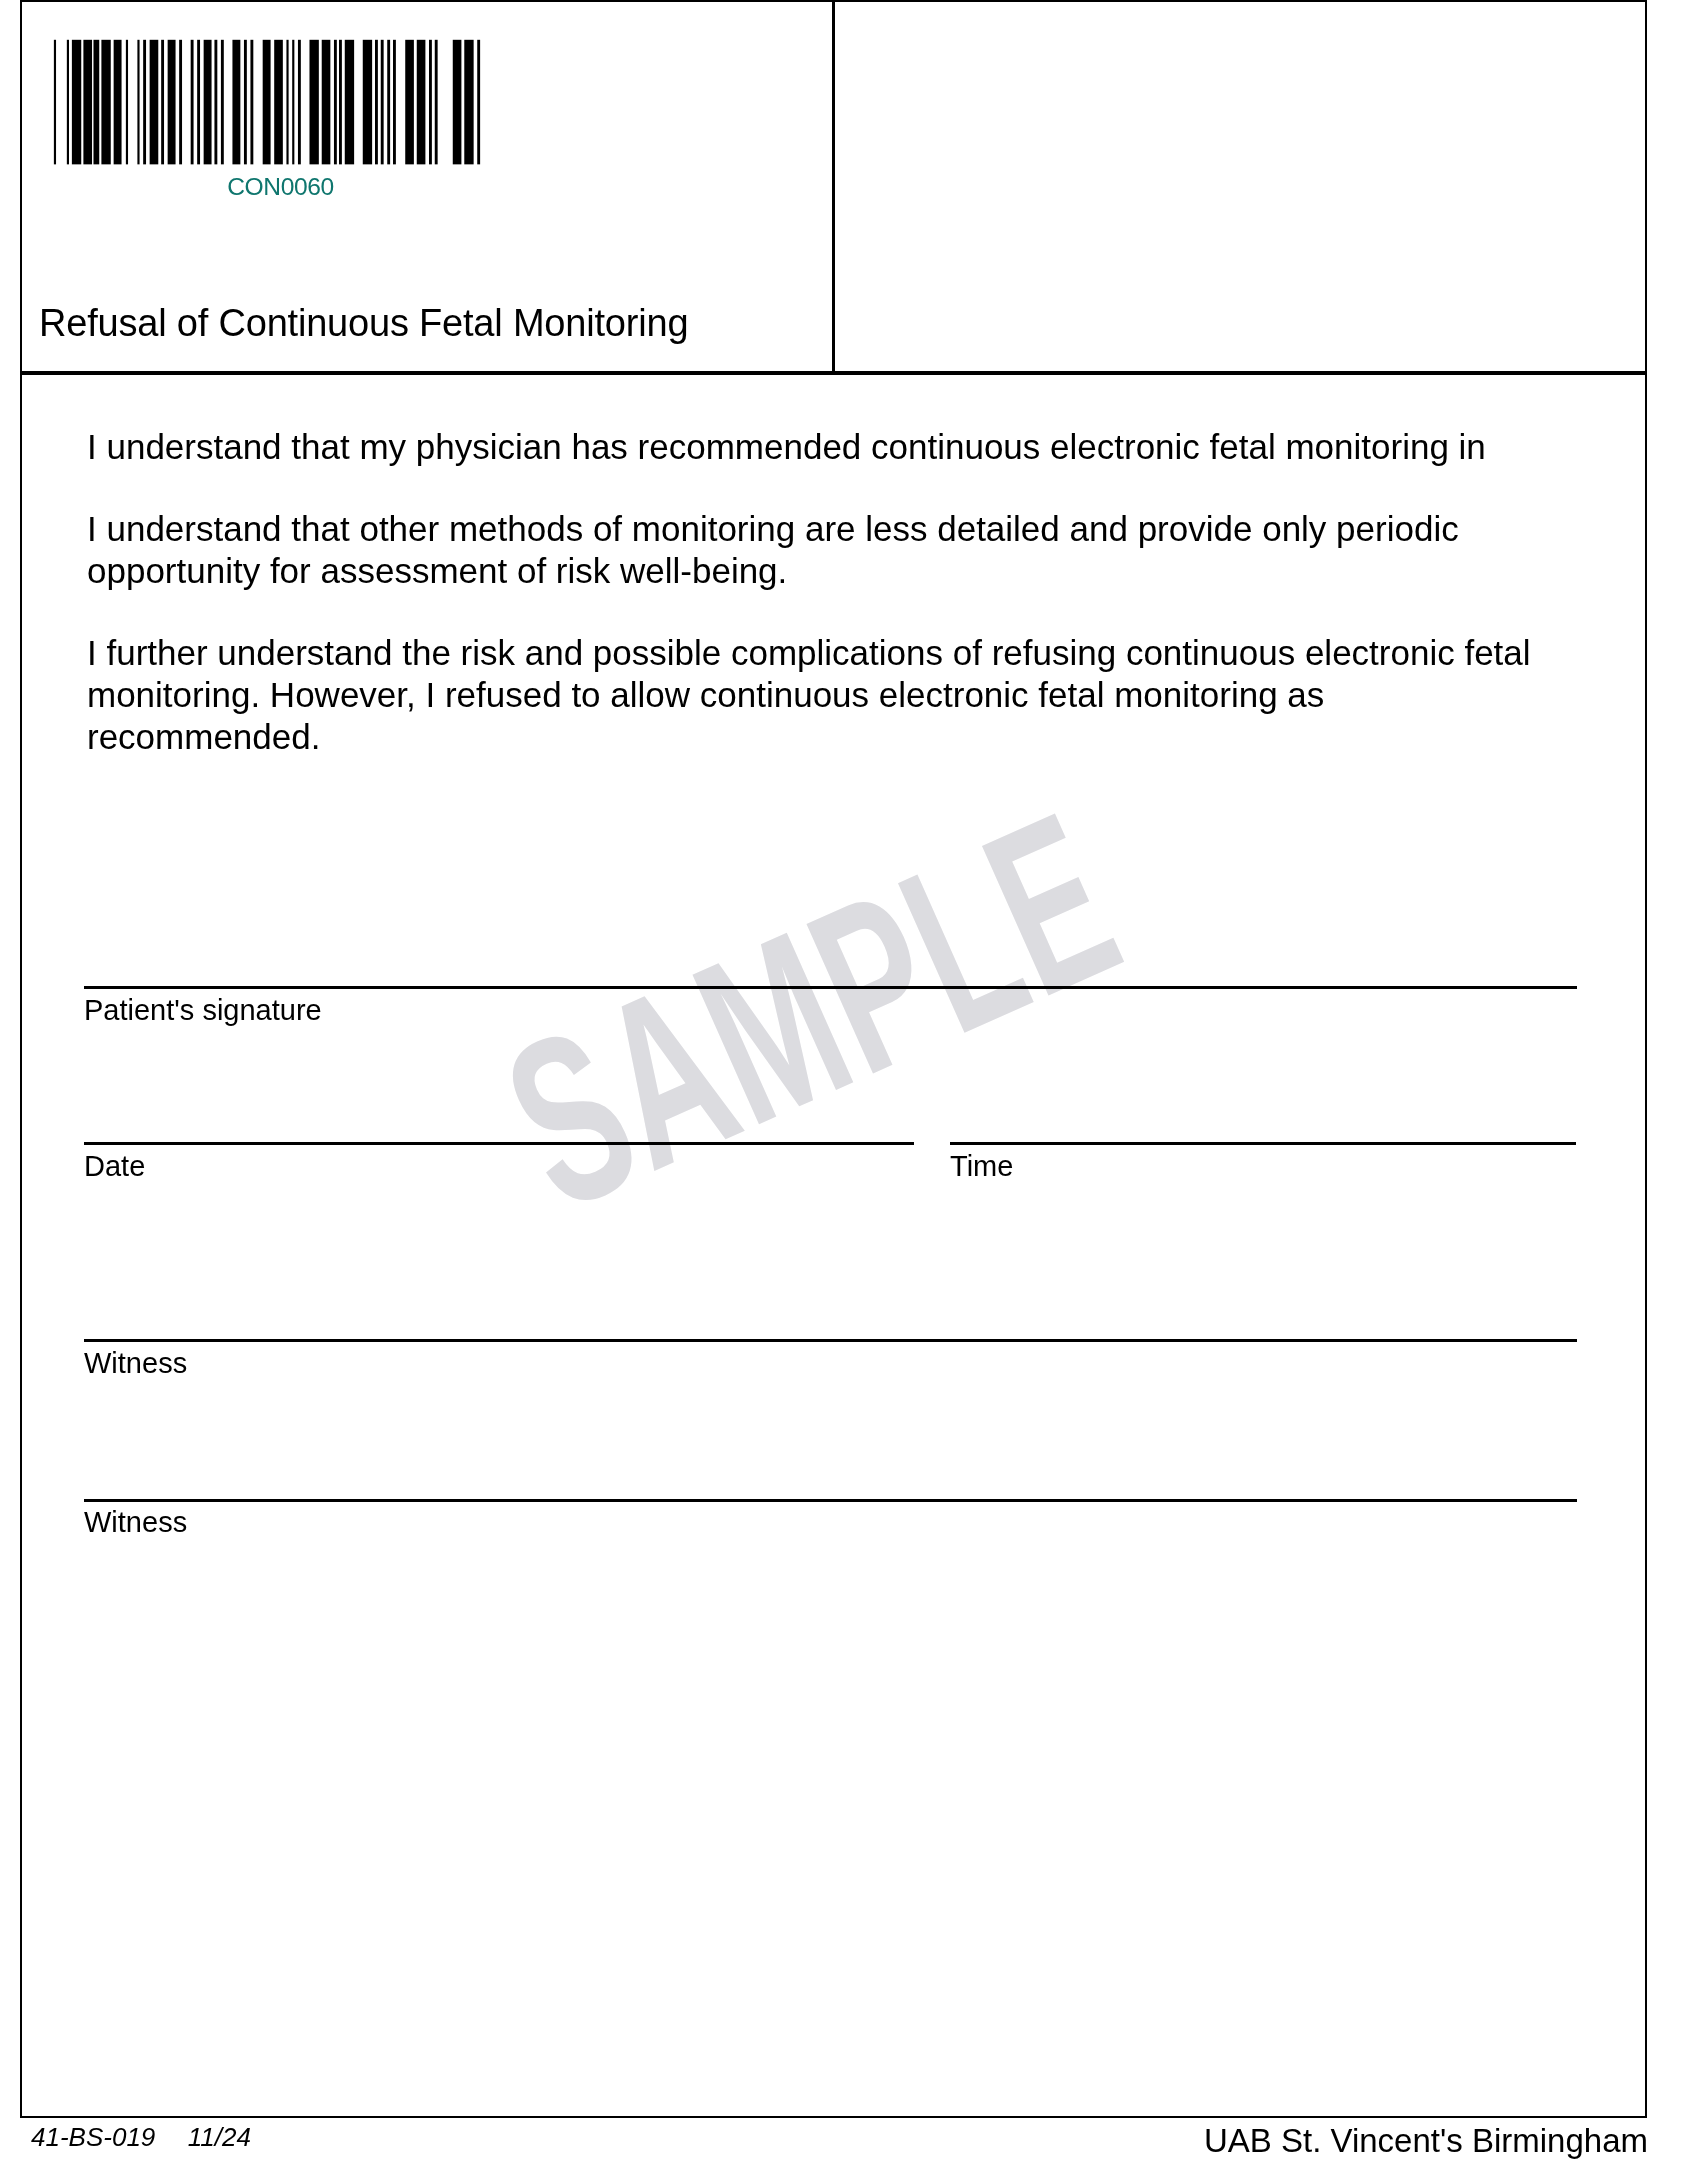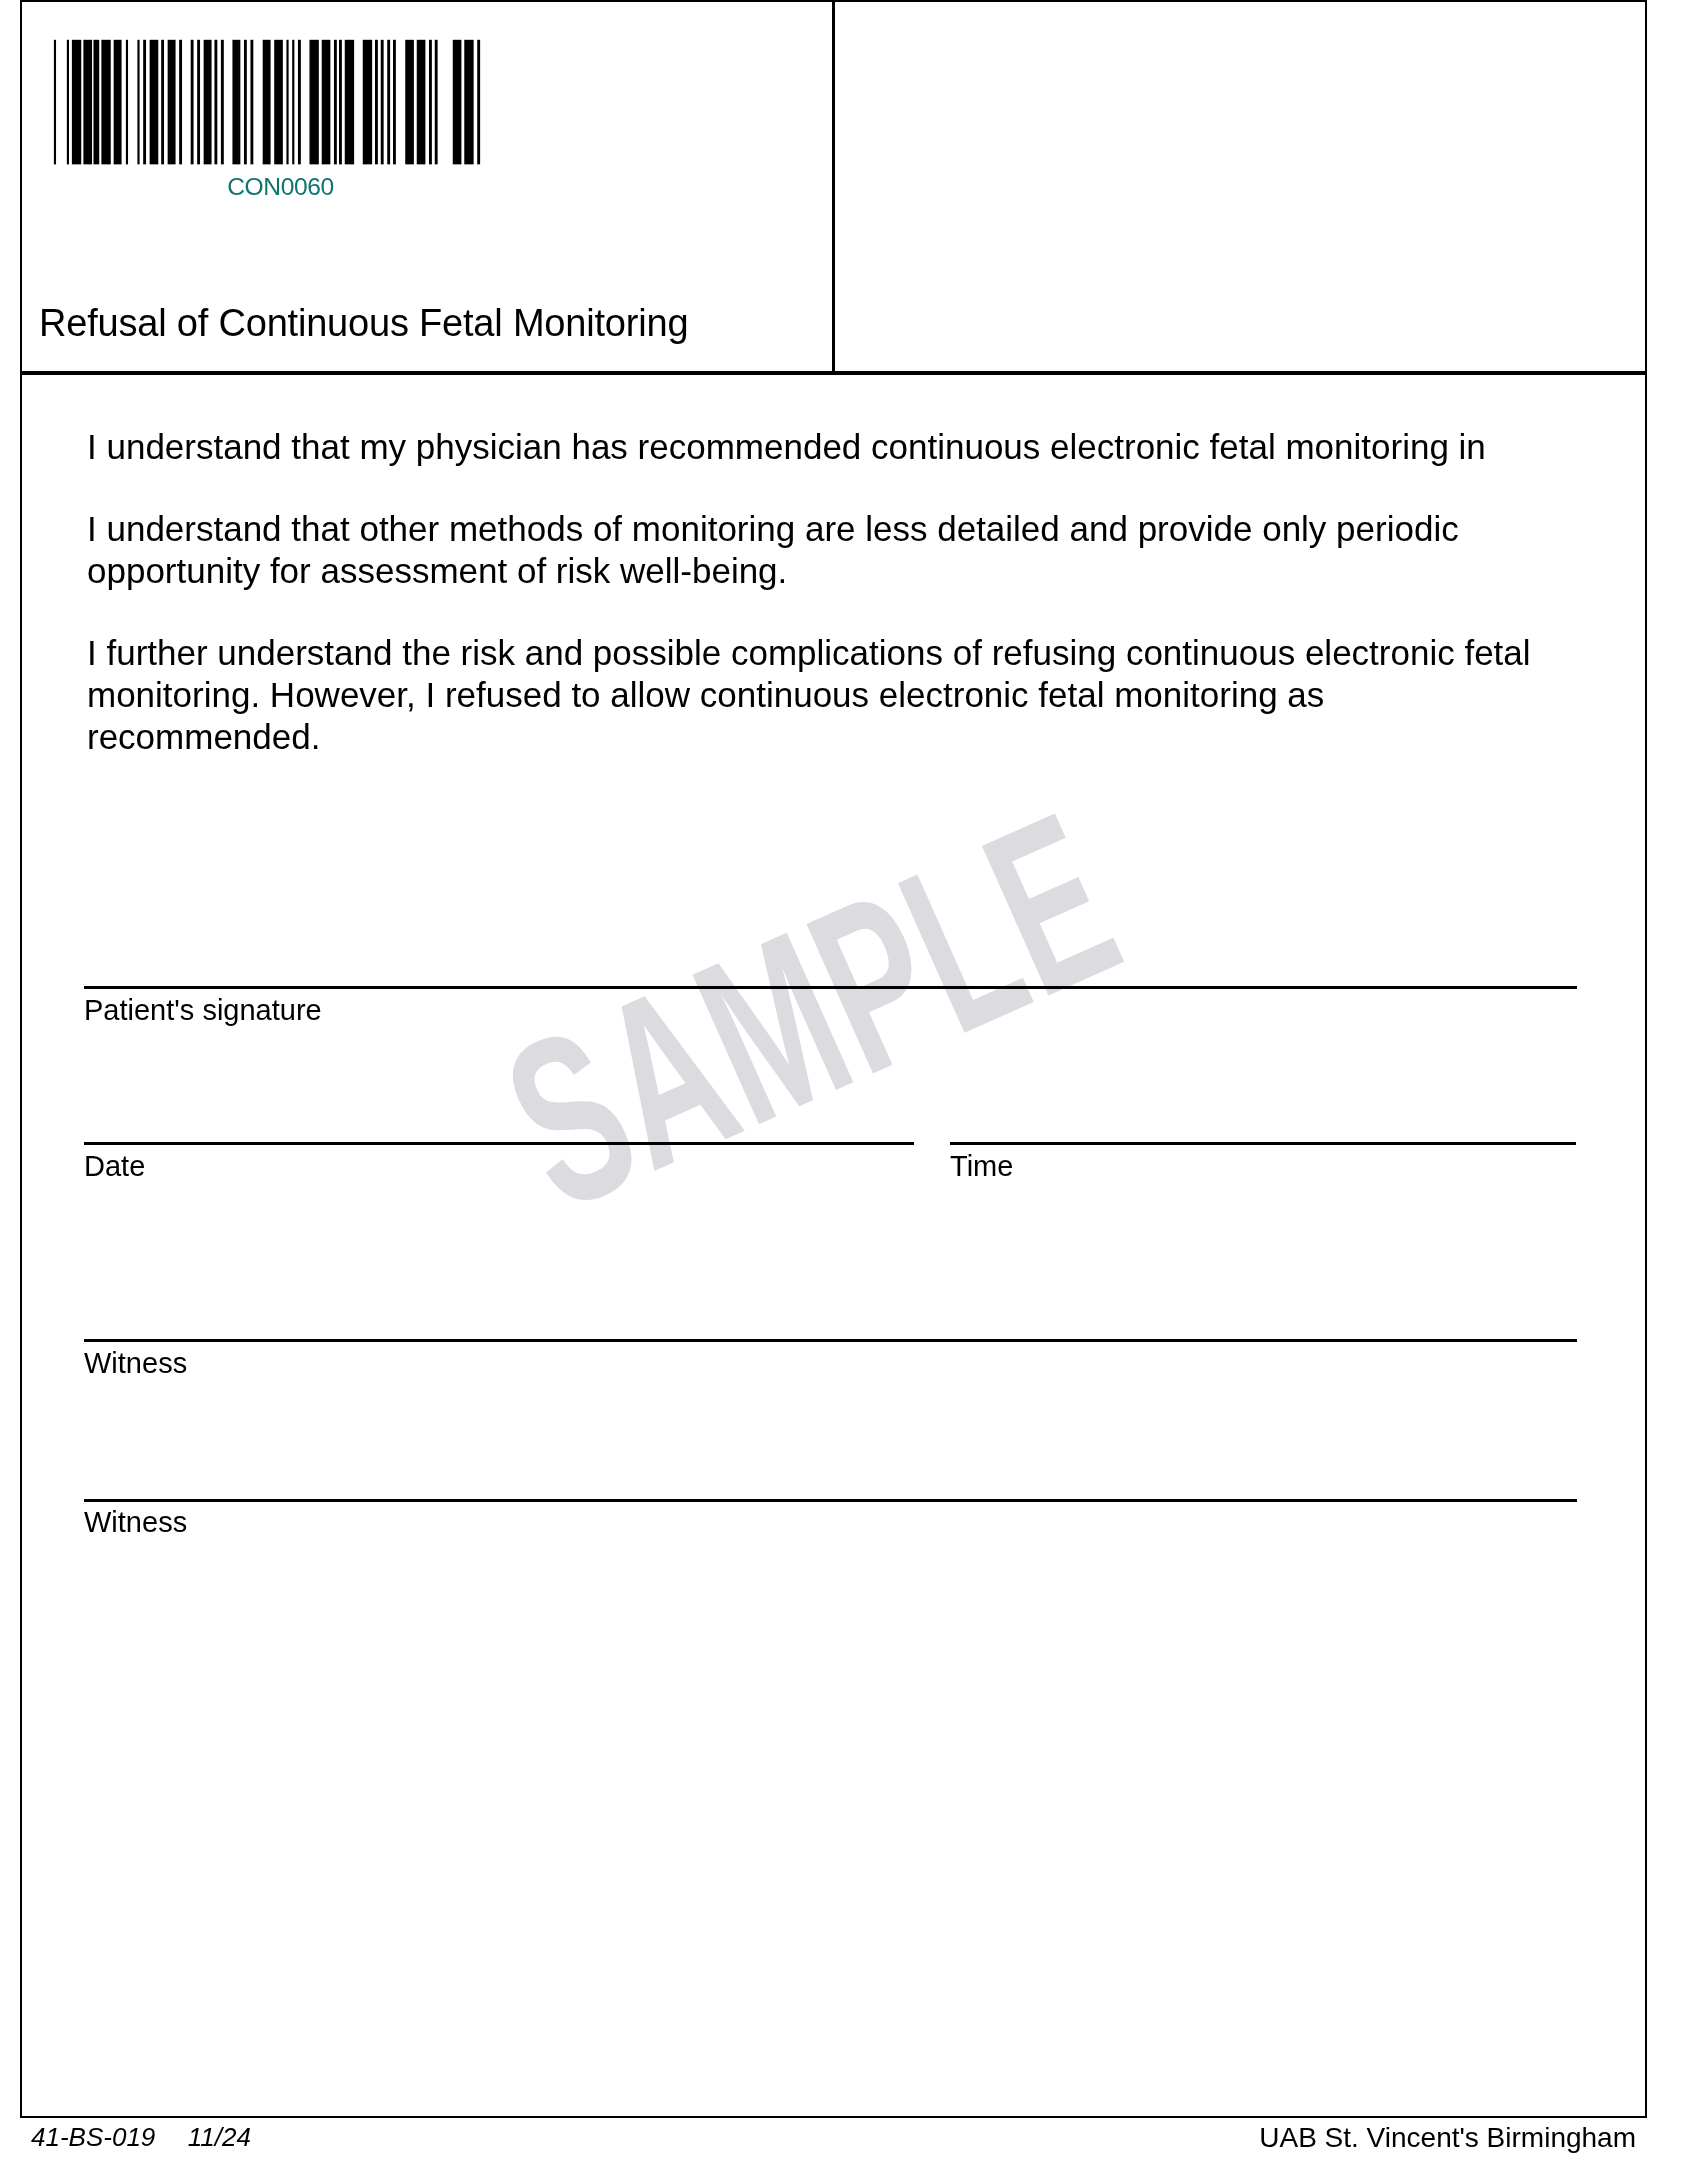--- a/index.html
+++ b/index.html
@@ -18,21 +18,21 @@
   .para { margin: 0 0 40px 0; }
   .para .line { display: block; white-space: nowrap; }
   .sig-line { position: absolute; height: 2.9px; background: #000; }
   .sig-label { position: absolute; font-size: 29px; white-space: nowrap; }
   .watermark { position: absolute; left: 812px; top: 1011px; width: 0; height: 0; pointer-events: none; }
   .watermark span { position: absolute; left: 0; top: 0; transform: translate(-50%, -50%) rotate(-24deg) scaleX(0.62);
                     font-family: "Liberation Sans", sans-serif; font-weight: bold; font-size: 238px;
                     letter-spacing: 2.9px; white-space: nowrap; line-height: 1; }
   .footer-left { position: absolute; left: 31px; top: 2122px; font-size: 26px; white-space: nowrap; font-style: italic; }
   .footer-left .rev { margin-left: 32.5px; }
-  .footer-right { position: absolute; right: 64px; top: 2122px; font-size: 28px; white-space: nowrap; }
+  .footer-right { position: absolute; right: 52px; top: 2122px; font-size: 33px; white-space: nowrap; }
 </style>
 </head>
 <body>
 
 <div class="frame"></div>
 <div class="header-bottom"></div>
 <div class="header-divider"></div>
 
 <svg class="barcode" id="barcode-svg" viewBox="60 40 620 200" xmlns="http://www.w3.org/2000/svg">
     <rect x="74" y="55" width="3" height="173" fill="#000"></rect>

